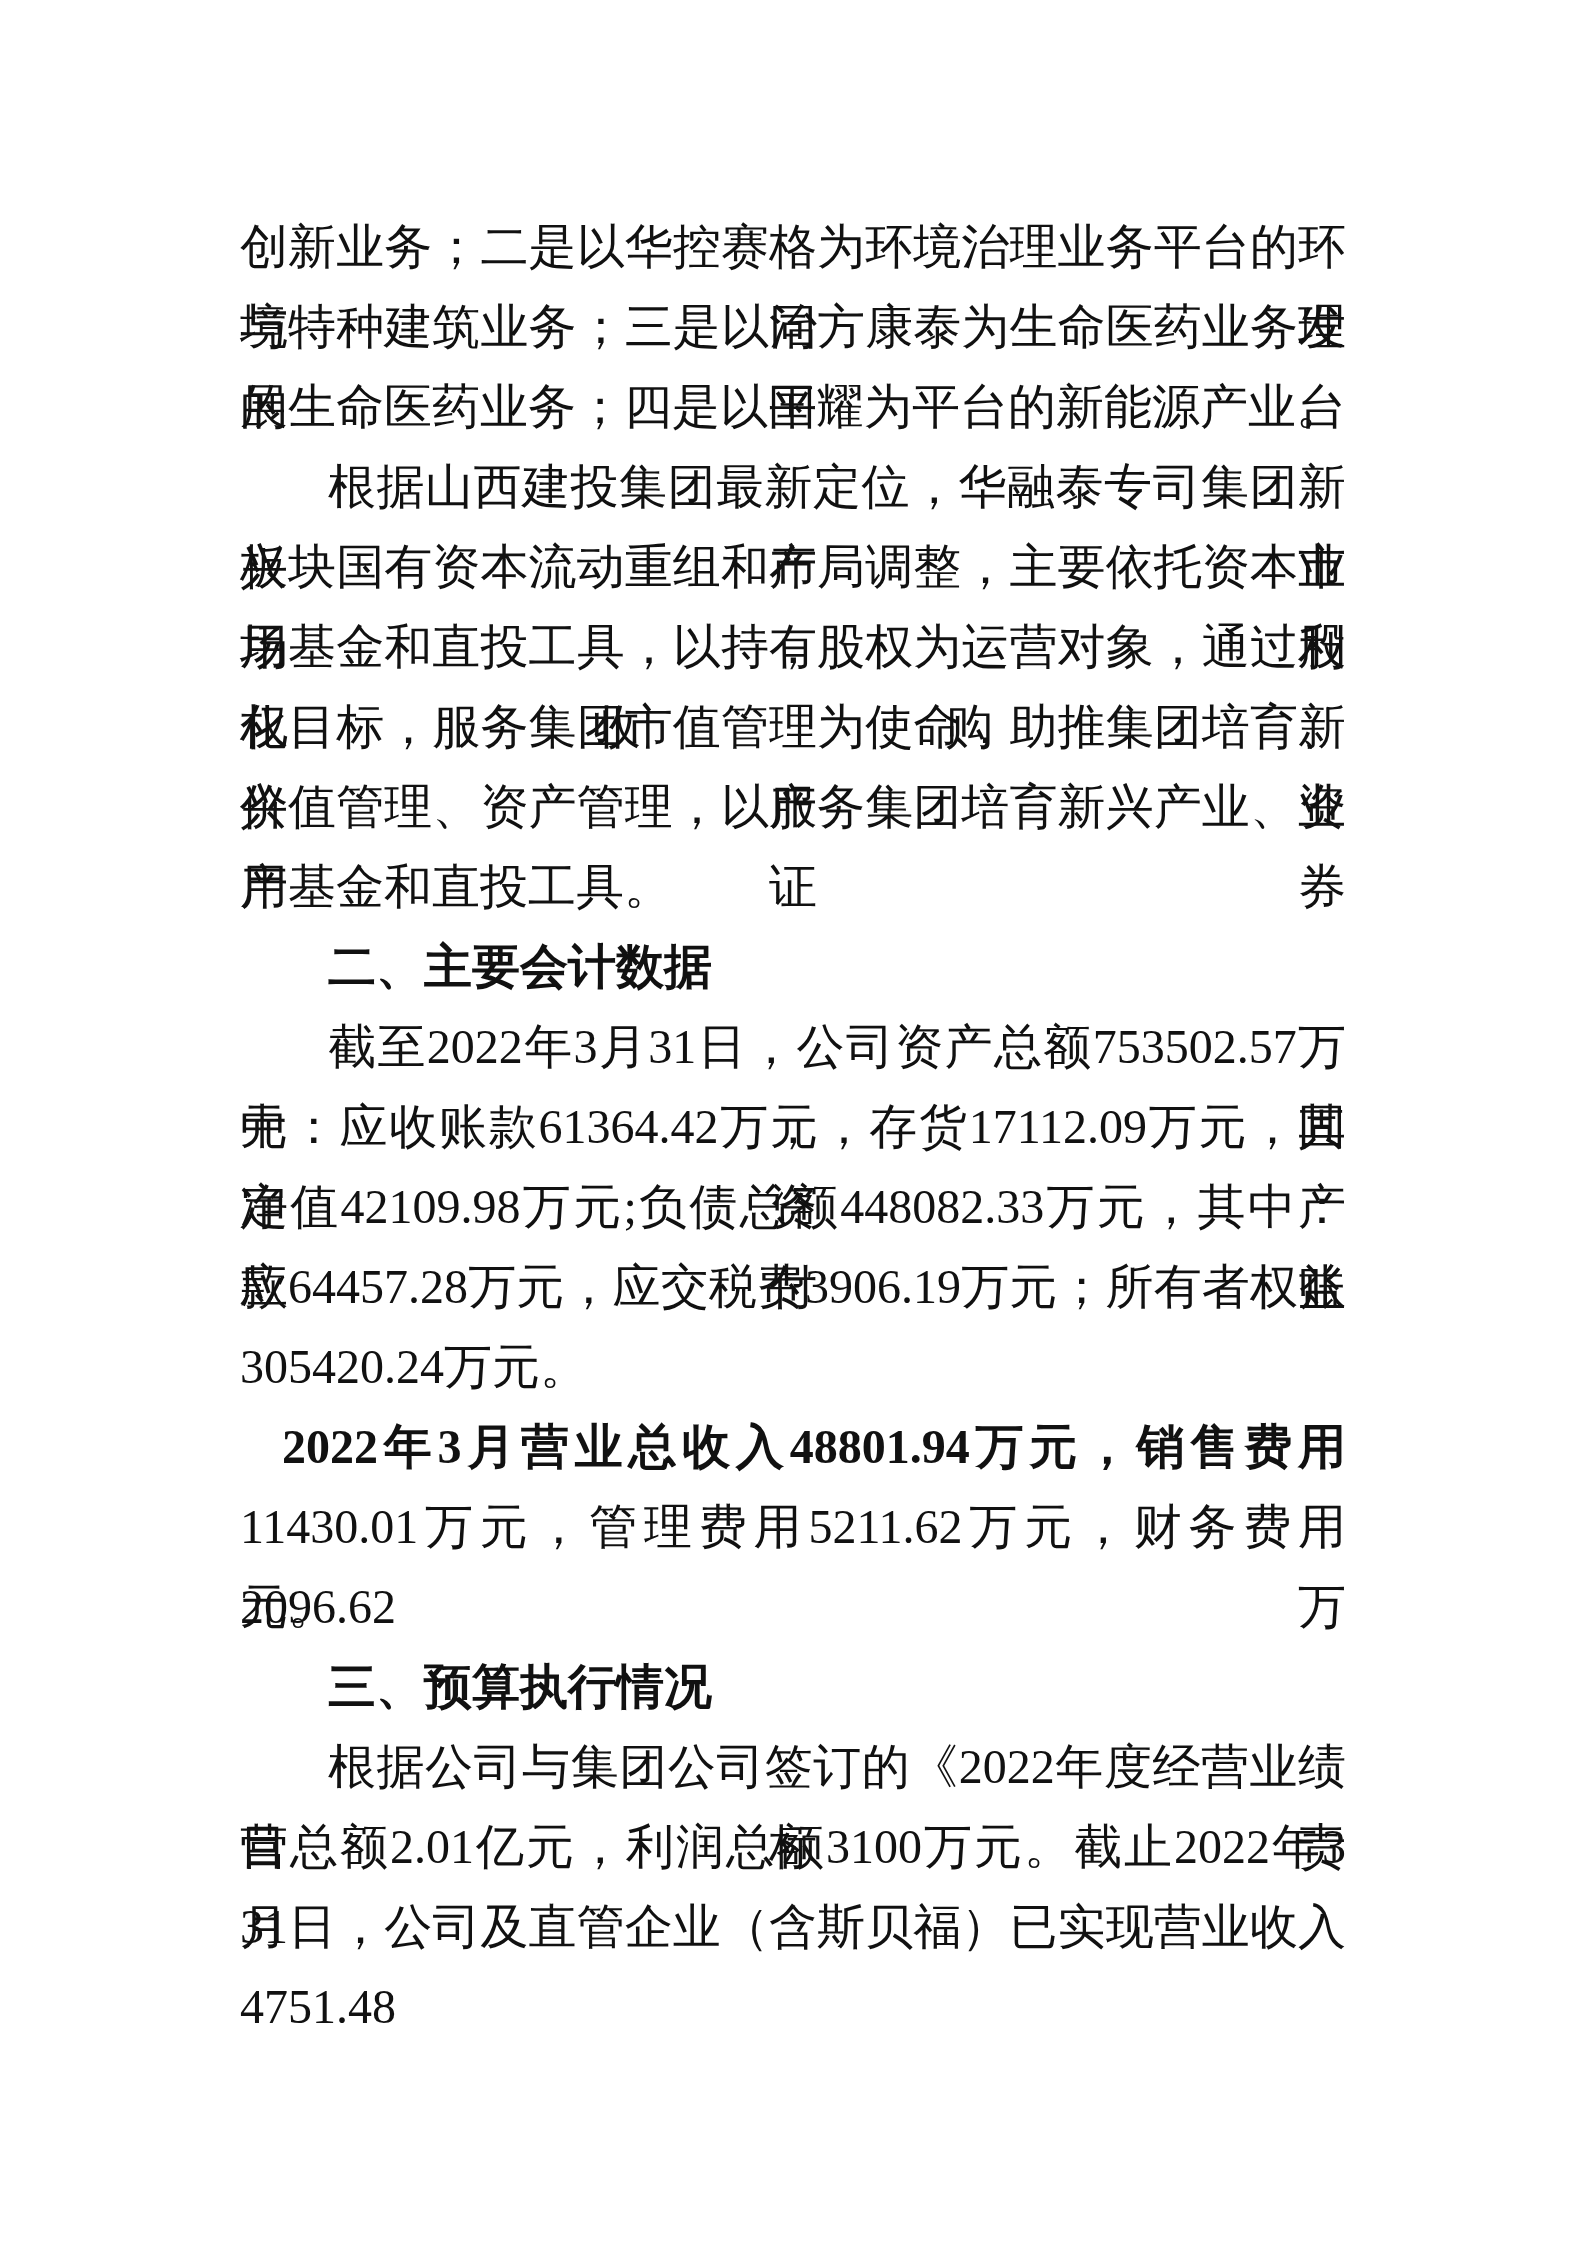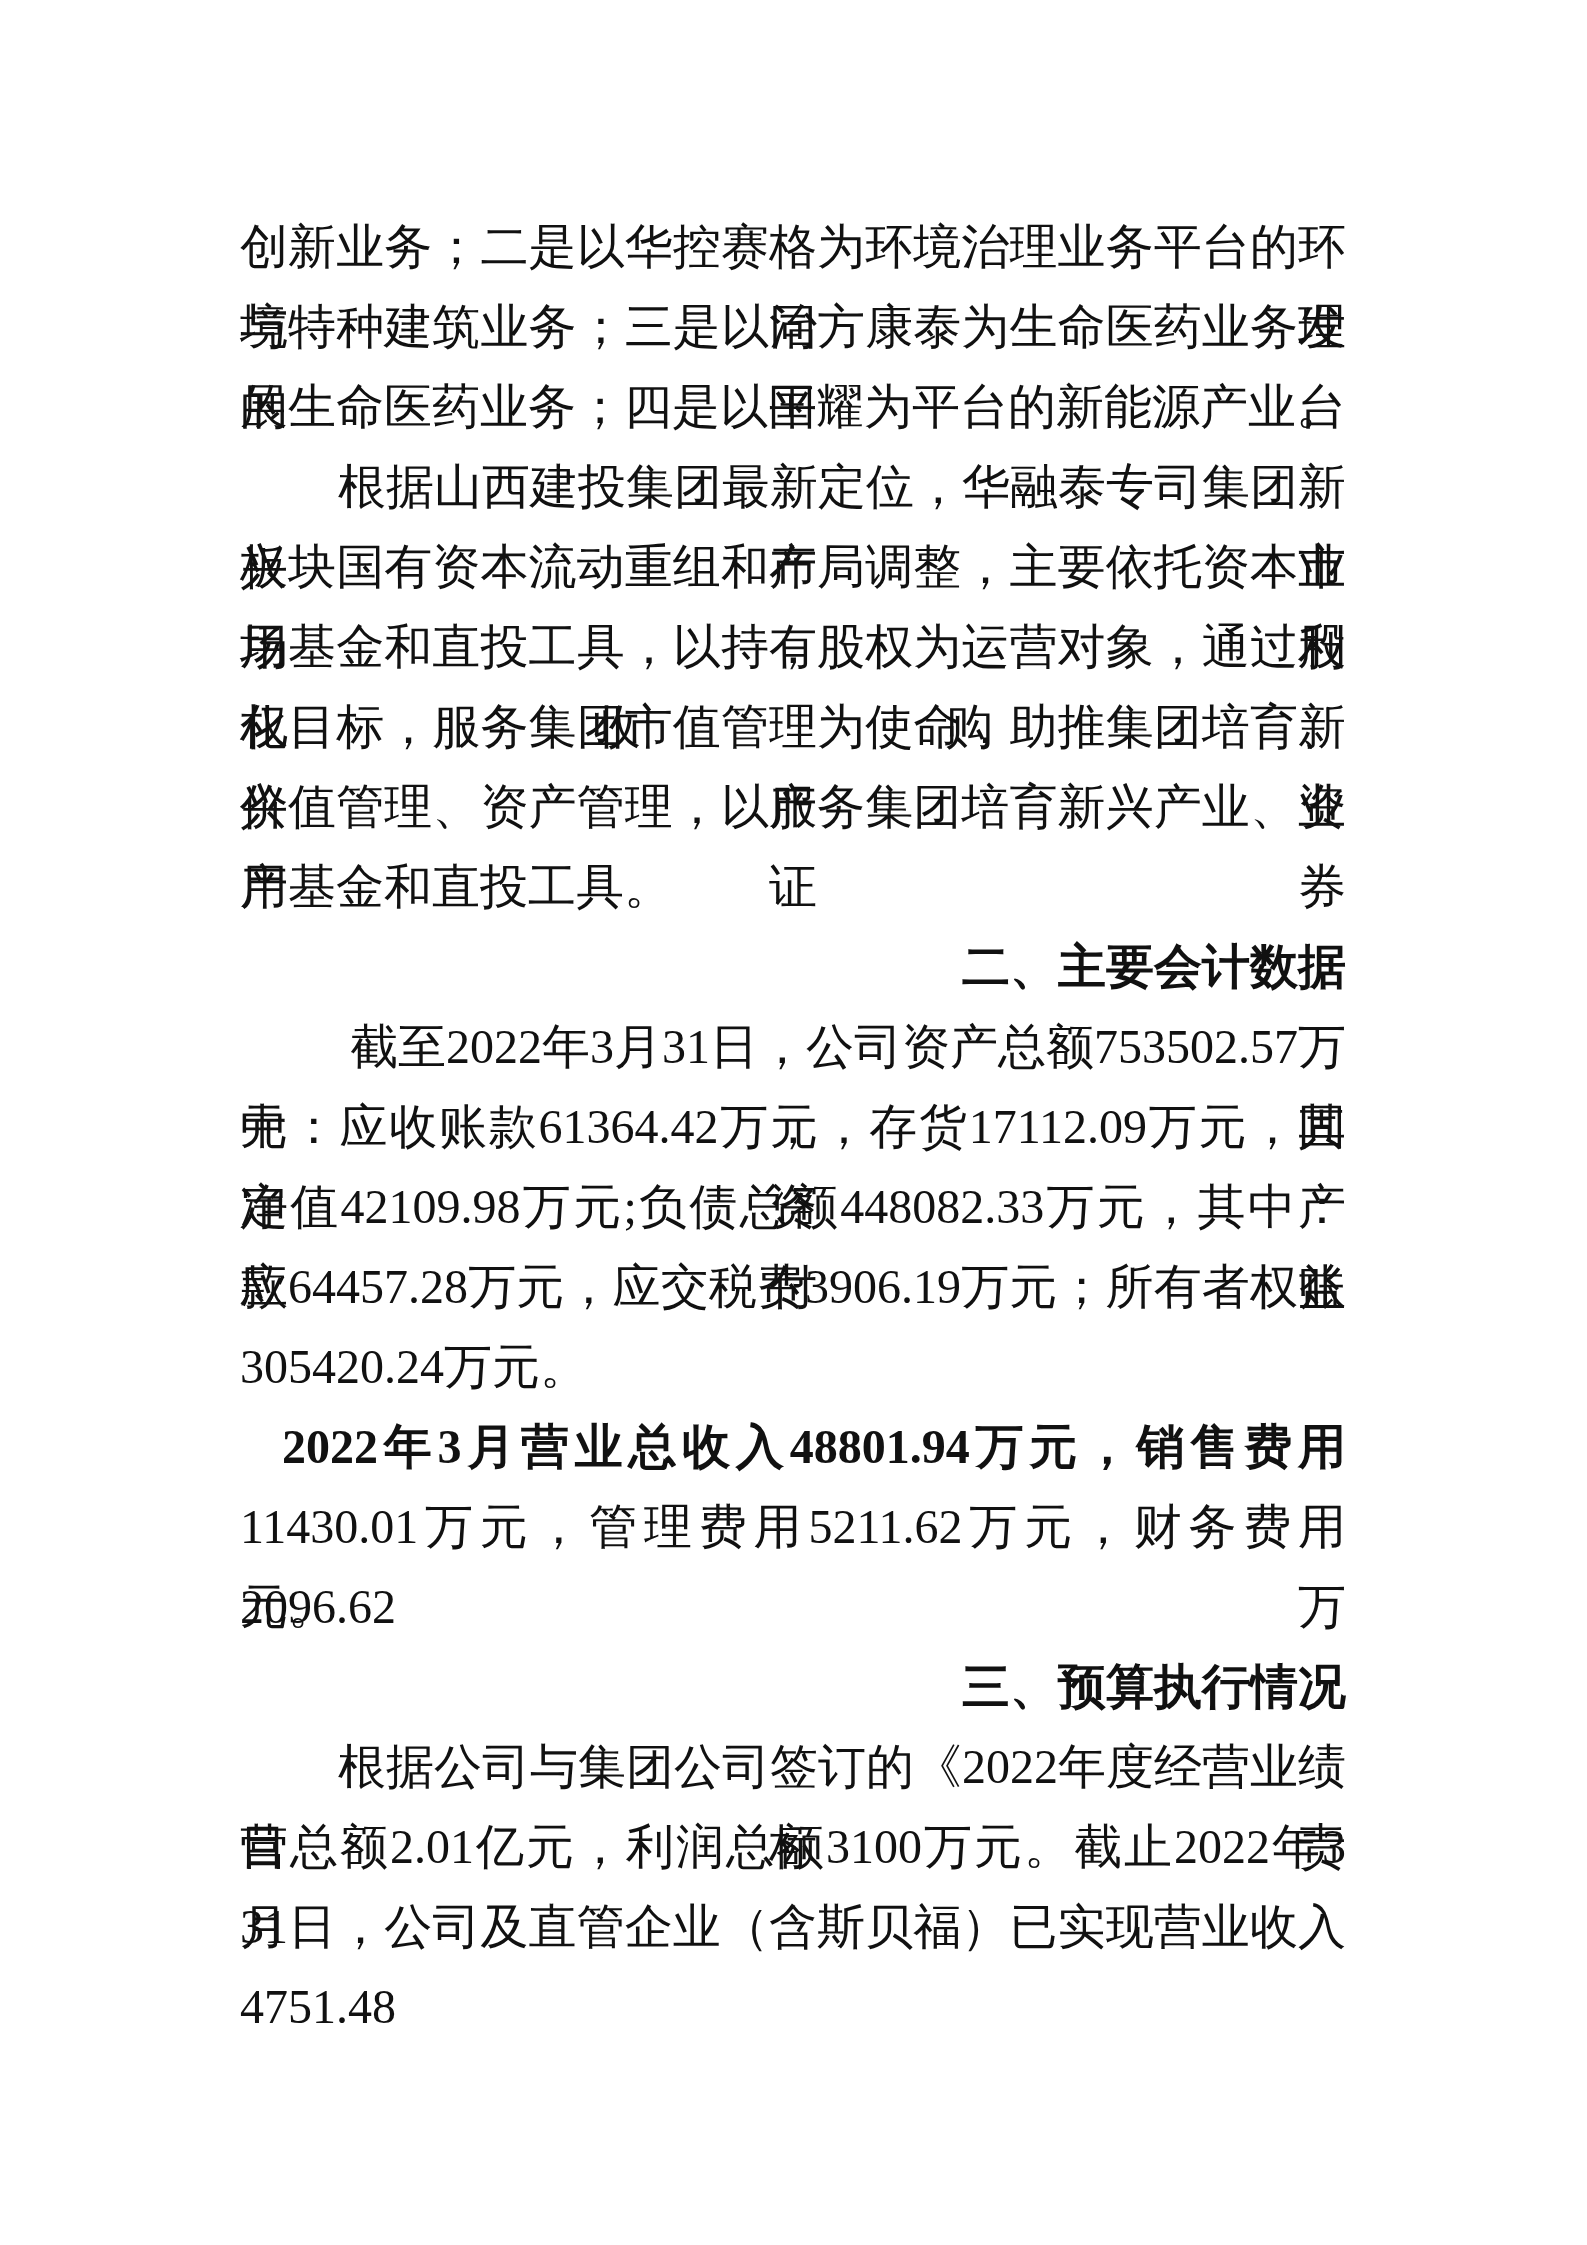--- a/index.html
+++ b/index.html
@@ -31,21 +31,20 @@
     overflow: visible;
   }
   .line.justify {
     white-space: normal;
     text-align: justify;
     text-align-last: justify;
     text-justify: inter-character;
   }
   .line.indent {
     text-indent: 88px;
-    text-align: right;
   }
   .line.indent-sm {
     text-indent: 42px;
     font-weight: bold;
   }
   .line.heading {
     font-family: "Liberation Sans", "DejaVu Sans", sans-serif;
     font-weight: bold;
   }
 </style>

